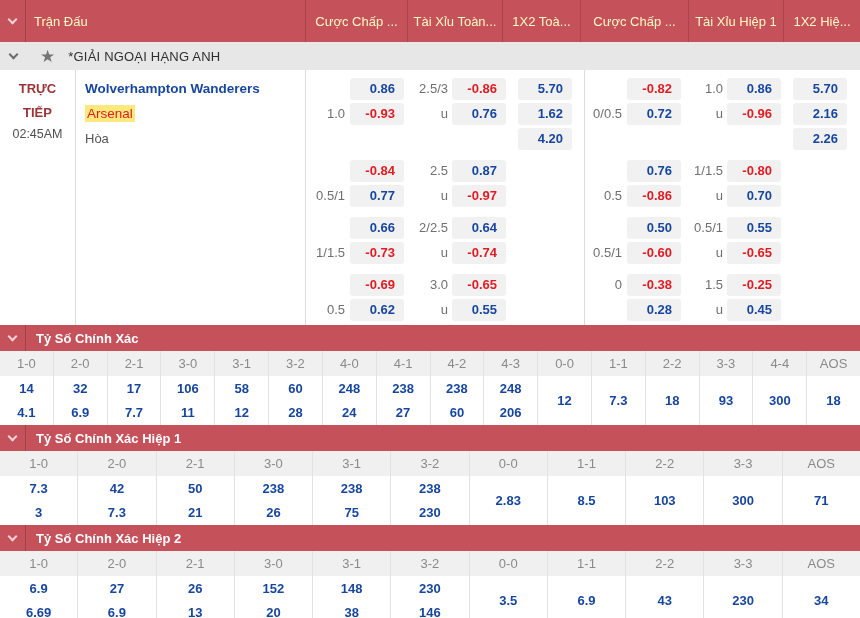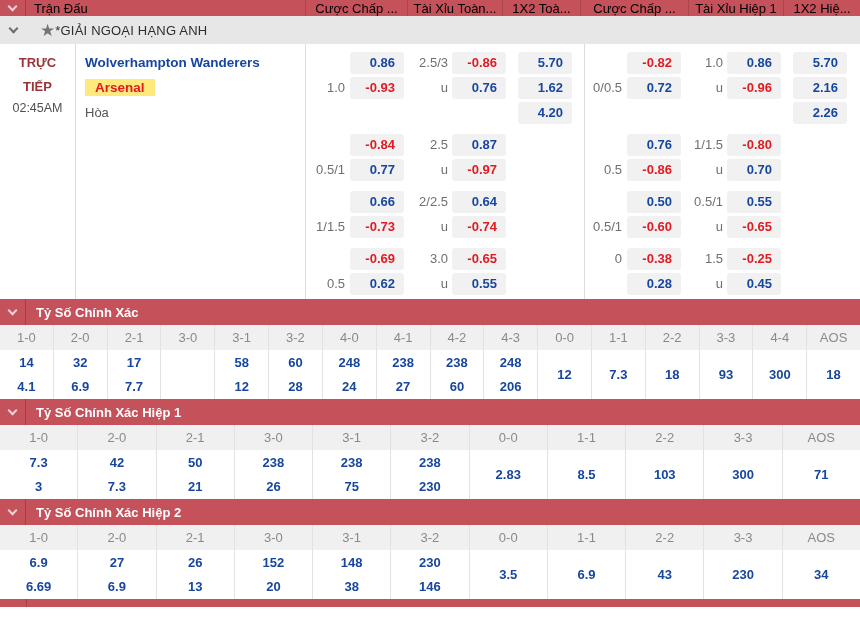--- a/index.html
+++ b/index.html
@@ -2,43 +2,43 @@
 <html><head>
 <meta charset="utf-8">
 <style>
   html,body{margin:0;padding:0;background:#fff;}
   *{box-sizing:border-box;}
   .app{
     width:860px;height:618px;overflow:hidden;position:relative;
     font-family:"Liberation Sans", sans-serif;background:#fff;
   }
   
-  .top-header{height:16px;background:#c5515b;display:flex;align-items:stretch;color:#000000;font-size:13px;text-align:right;}
+  .top-header{height:42px;background:#c5515b;display:flex;align-items:stretch;color:#fef9c3;font-size:13px;text-align:right;}
   .th-chev{width:26px;display:flex;align-items:center;justify-content:center;border-right:1px solid rgba(0,0,0,.18);cursor:pointer;}
   .th-match{width:279px;display:flex;align-items:center;padding-left:8px;}
   .th-col{display:flex;align-items:center;justify-content:center;border-left:1px solid rgba(0,0,0,.14);white-space:nowrap;overflow:hidden;}
   .w1{width:102px}.w2{width:95px}.w3{width:78px}.w4{width:108px}.w5{width:95px}.w6{flex:1}
   .chev{display:inline-block;width:7px;height:7px;border-right:2px solid;border-bottom:2px solid;transform:rotate(45deg);margin-top:-3px;}
   .chev-light{border-color:#f2d4d7;}
   .chev-dark{border-color:#6b6b6b;}
   
   .league-row{height:28px;background:#e7e7e7;display:flex;align-items:center;font-size:13px;color:#2e2e2e;}
   .league-chev{width:26px;display:flex;justify-content:center;cursor:pointer;}
   .star{color:#757575;font-size:17px;margin:0 0 0 14px;line-height:1;cursor:pointer;}
-  .league-name{letter-spacing:.2px;text-align:center;}
+  .league-name{margin-left:13px;letter-spacing:.2px;text-align:center;}
   
   .match-area{height:255px;position:relative;background:#fff;}
   .vsep{position:absolute;top:0;bottom:0;width:1px;background:#dcdcdc;}
   .time-col{position:absolute;left:0;top:0;width:75px;height:100%;text-align:center;padding-top:7px;}
   .live-label{color:#9c3336;font-weight:bold;font-size:13px;line-height:24px;width:52px;margin:0 auto;}
   .match-time{color:#4f4f4f;font-size:12.5px;margin-top:2px;}
   .teamline{position:absolute;left:85px;height:22px;line-height:22px;font-size:13.5px;white-space:nowrap;}
   .home-name{color:#17469e;font-weight:bold;top:8px;}
   .away-wrap{top:33px;}
-  .away-name{color:#e11b22;font-weight:bold;background:#ffe97d;padding:1px 10px;}
+  .away-name{color:#e11b22;font-weight:normal;background:#ffe97d;padding:1px 2px;}
   .draw-name{color:#545454;top:58px;font-size:13px;font-weight:normal;}
   
   .slot{position:absolute;height:22px;line-height:22px;font-size:13px;}
   .lab{color:#6f6f6f;text-align:right;}
   .cell{background:#f1f1f2;border-radius:3px;text-align:right;padding-right:9px;font-weight:bold;color:#17469e;cursor:pointer;}
   .neg{color:#e11b22 !important;}
   .r1{top:8px}.r2{top:33px}.r3{top:58px}.r4{top:90px}.r5{top:115px}
   .r6{top:147px}.r7{top:172px}.r8{top:204px}.r9{top:229px}
   .p-l1{left:300px;width:45px}.p-h1{left:350px;width:54px}.p-l2{left:403px;width:45px}
   .p-o1{left:452px;width:54px}.p-x1{left:518px;width:54px}
@@ -203,20 +203,24 @@
         </div>
       <div class="sc-col">
           <div class="sc-head">2-1</div>
           <div class="sc-vals">
             <div class="sc-v odd">17</div>
             <div class="sc-v odd">7.7</div>
           </div>
         </div>
       <div class="sc-col">
           <div class="sc-head">3-0</div>
+          <div class="sc-vals">
+            <div class="sc-v odd">106</div>
+            <div class="sc-v odd">11</div>
+          </div>
         </div>
       <div class="sc-col">
           <div class="sc-head">3-1</div>
           <div class="sc-vals">
             <div class="sc-v odd">58</div>
             <div class="sc-v odd">12</div>
           </div>
         </div>
       <div class="sc-col">
           <div class="sc-head">3-2</div>

